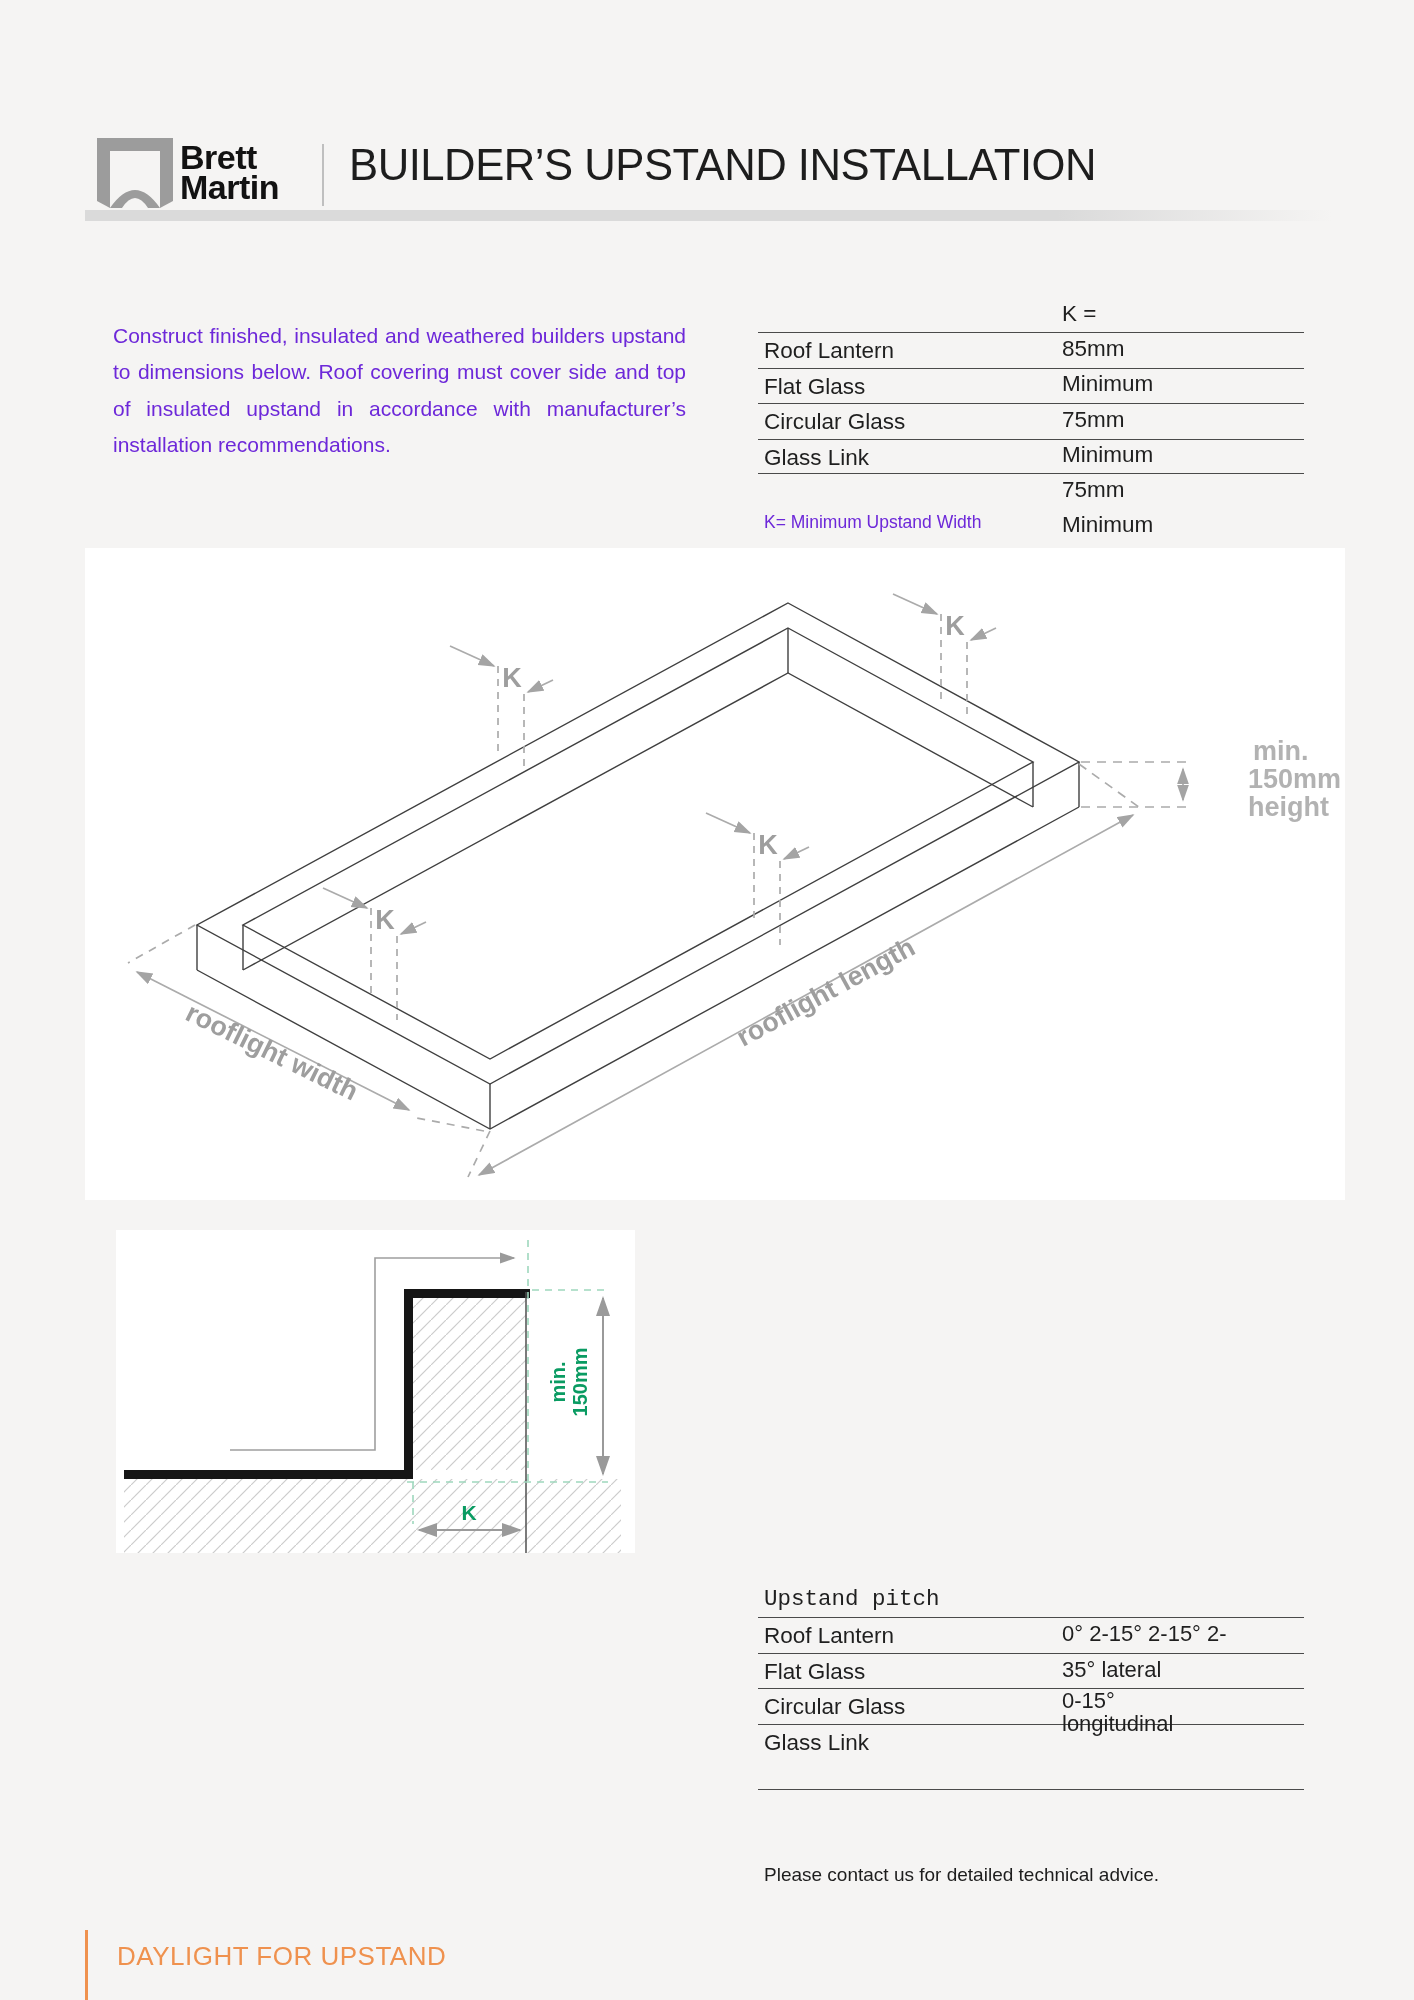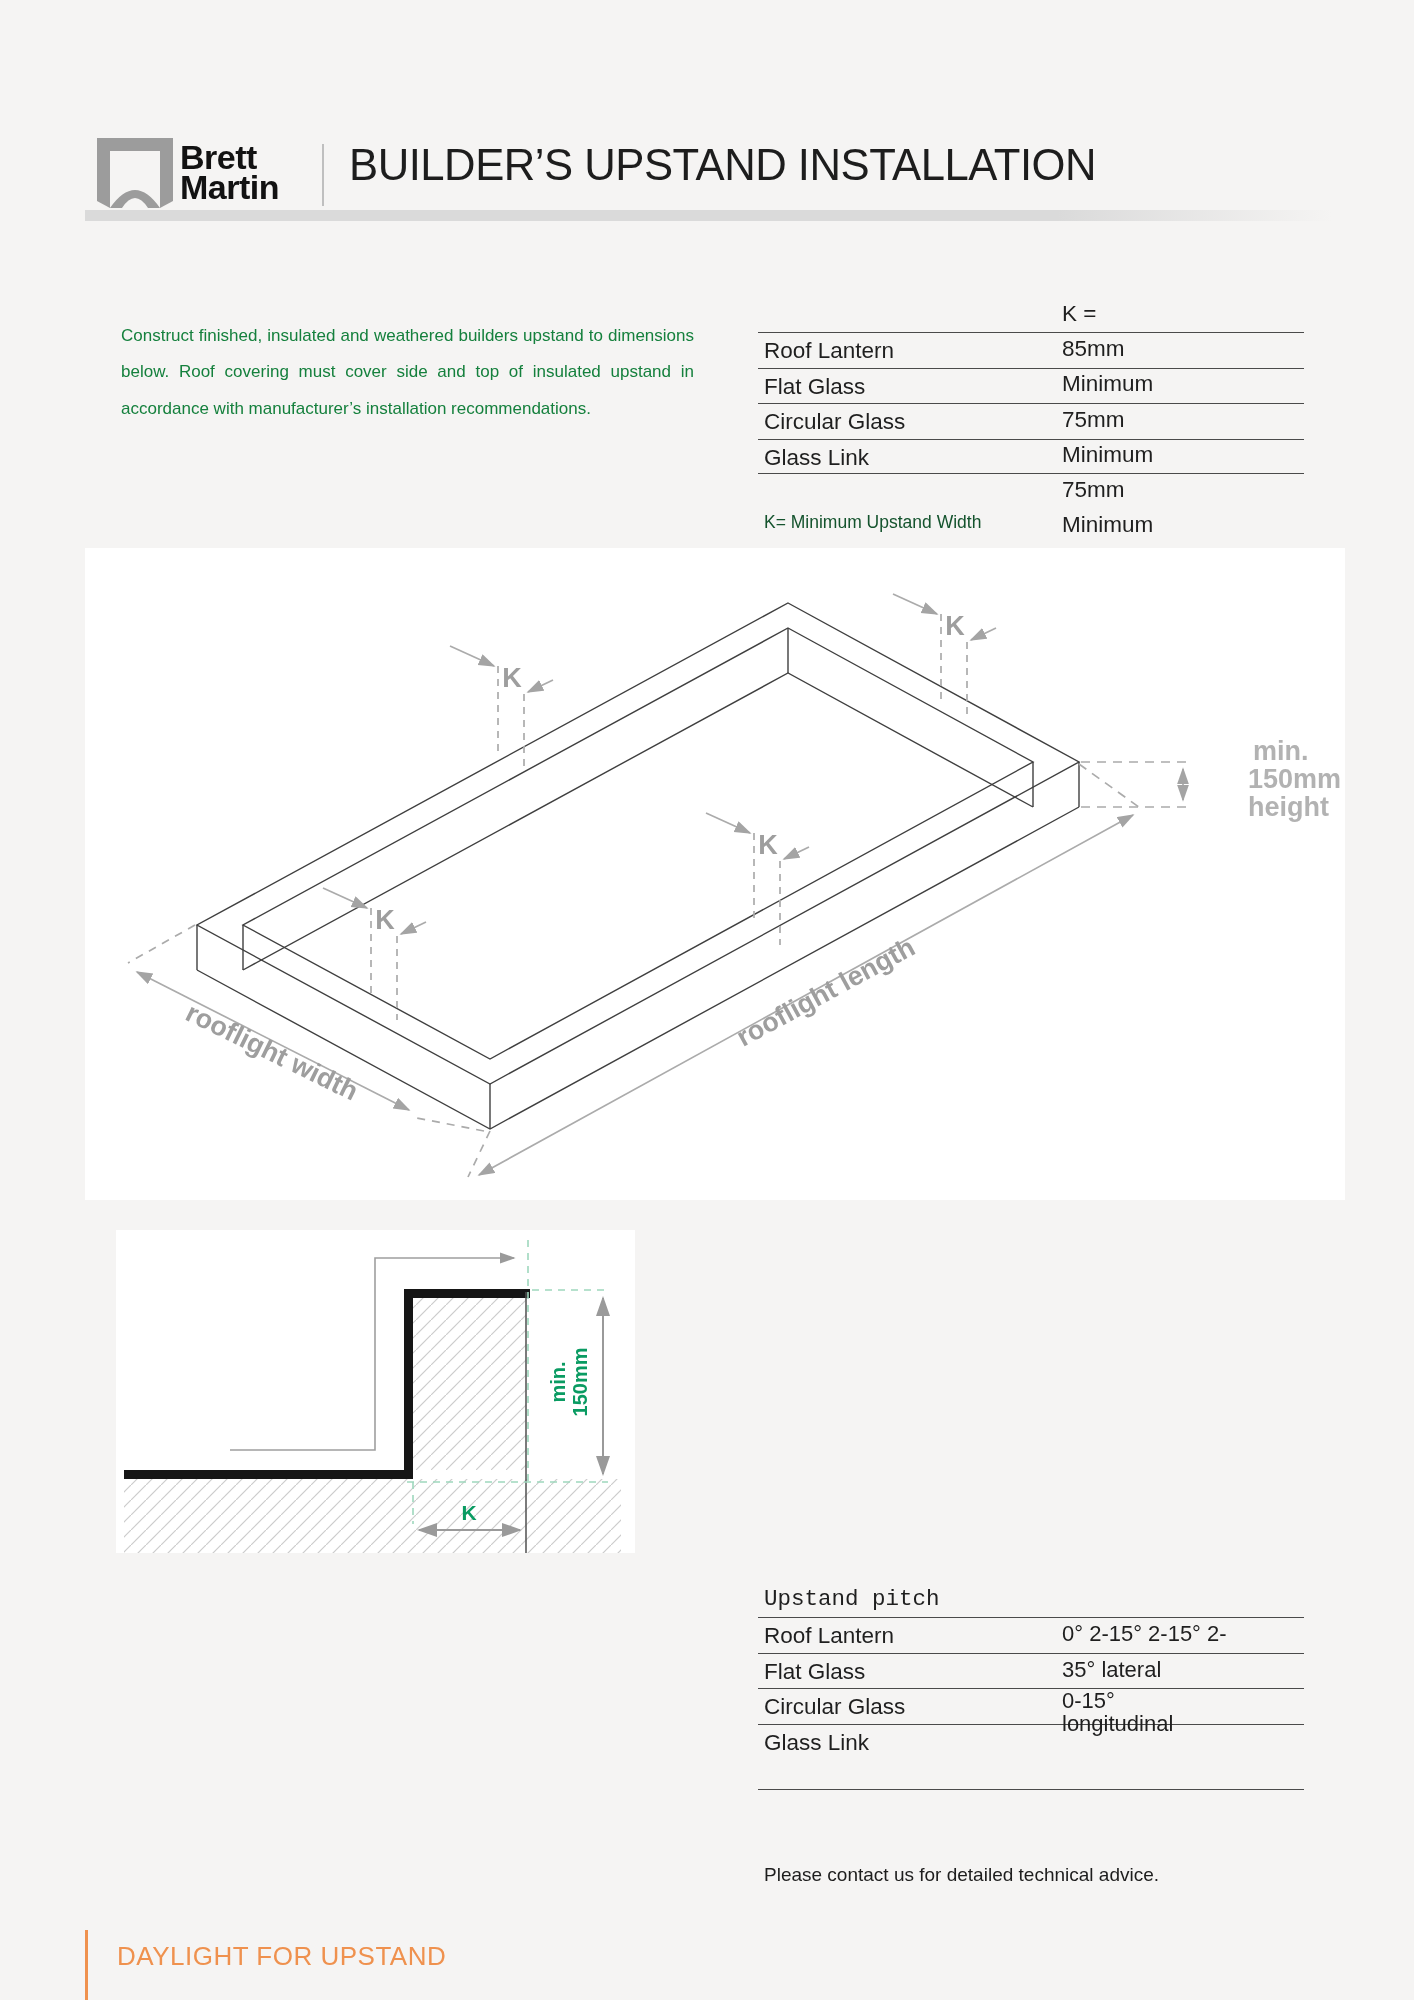--- a/index.html
+++ b/index.html
@@ -6,28 +6,28 @@
   body{background:#e8e8e8;font-family:"Liberation Sans","DejaVu Sans",sans-serif;}
   #page{position:relative;width:1414px;height:2000px;background:#f5f4f3;overflow:hidden;margin:0 auto;}
   .abs{position:absolute;}
   
   #logo-icon{left:97px;top:138px;width:76px;height:70px;}
   #logo-text{left:180px;top:142px;font-weight:bold;font-size:34px;line-height:30px;color:#121212;letter-spacing:-0.5px;}
   #logo-divider{left:322px;top:144px;width:2px;height:62px;background:#bfbfbf;}
   #page-title{left:349px;top:139px;font-size:45px;color:#1d1d1d;letter-spacing:-0.5px;transform:scaleX(0.97);transform-origin:left;white-space:nowrap;}
   #header-rule{left:85px;top:210px;width:1247px;height:11px;background:linear-gradient(to right,#dadada 0%,#dadada 78%,rgba(218,218,218,0) 100%);}
   
-  #intro{left:113px;top:318px;width:573px;font-size:17px;line-height:36.4px;color:#15803d;text-align:justify;margin-left:8px;}
+  #intro{left:113px;top:318px;width:573px;font-size:21px;line-height:36.4px;color:#6d28d9;text-align:justify;}
   
   #k-table{left:758px;top:332px;width:546px;}
   #k-table .trow{height:35.5px;border-top:1.6px solid #4a4a4a;font-size:22.5px;color:#1f1f1f;line-height:35.5px;padding-left:6px;box-sizing:border-box;}
   #k-table .trow:last-child{border-bottom:1.6px solid #4a4a4a;}
   #k-col{left:1062px;top:296px;font-size:22.5px;color:#1f1f1f;}
   #k-col span{display:block;height:35.2px;line-height:35.2px;}
-  #k-note{left:764px;top:512px;font-size:17.5px;color:#14532d;}
+  #k-note{left:764px;top:512px;font-size:17.5px;color:#6d28d9;}
   
   #iso-box{left:85px;top:548px;width:1260px;height:652px;background:#ffffff;}
   #cross-box{left:116px;top:1230px;width:519px;height:323px;background:#ffffff;}
   
   #nb{left:113px;top:1571px;width:468px;font-size:19.5px;line-height:27px;color:#2e2e2e;text-align:justify;}
   
   #pitch-header{left:764px;top:1586px;font-size:22.5px;color:#1f1f1f;font-family:Liberation Mono, monospace;}
   #pitch-table{left:758px;top:1617px;width:546px;}
   #pitch-table .trow{border-top:1.6px solid #4a4a4a;font-size:22.5px;color:#1f1f1f;padding-left:6px;box-sizing:border-box;}
   #pitch-table .r1,#pitch-table .r2,#pitch-table .r3{height:35.5px;line-height:35.5px;}

